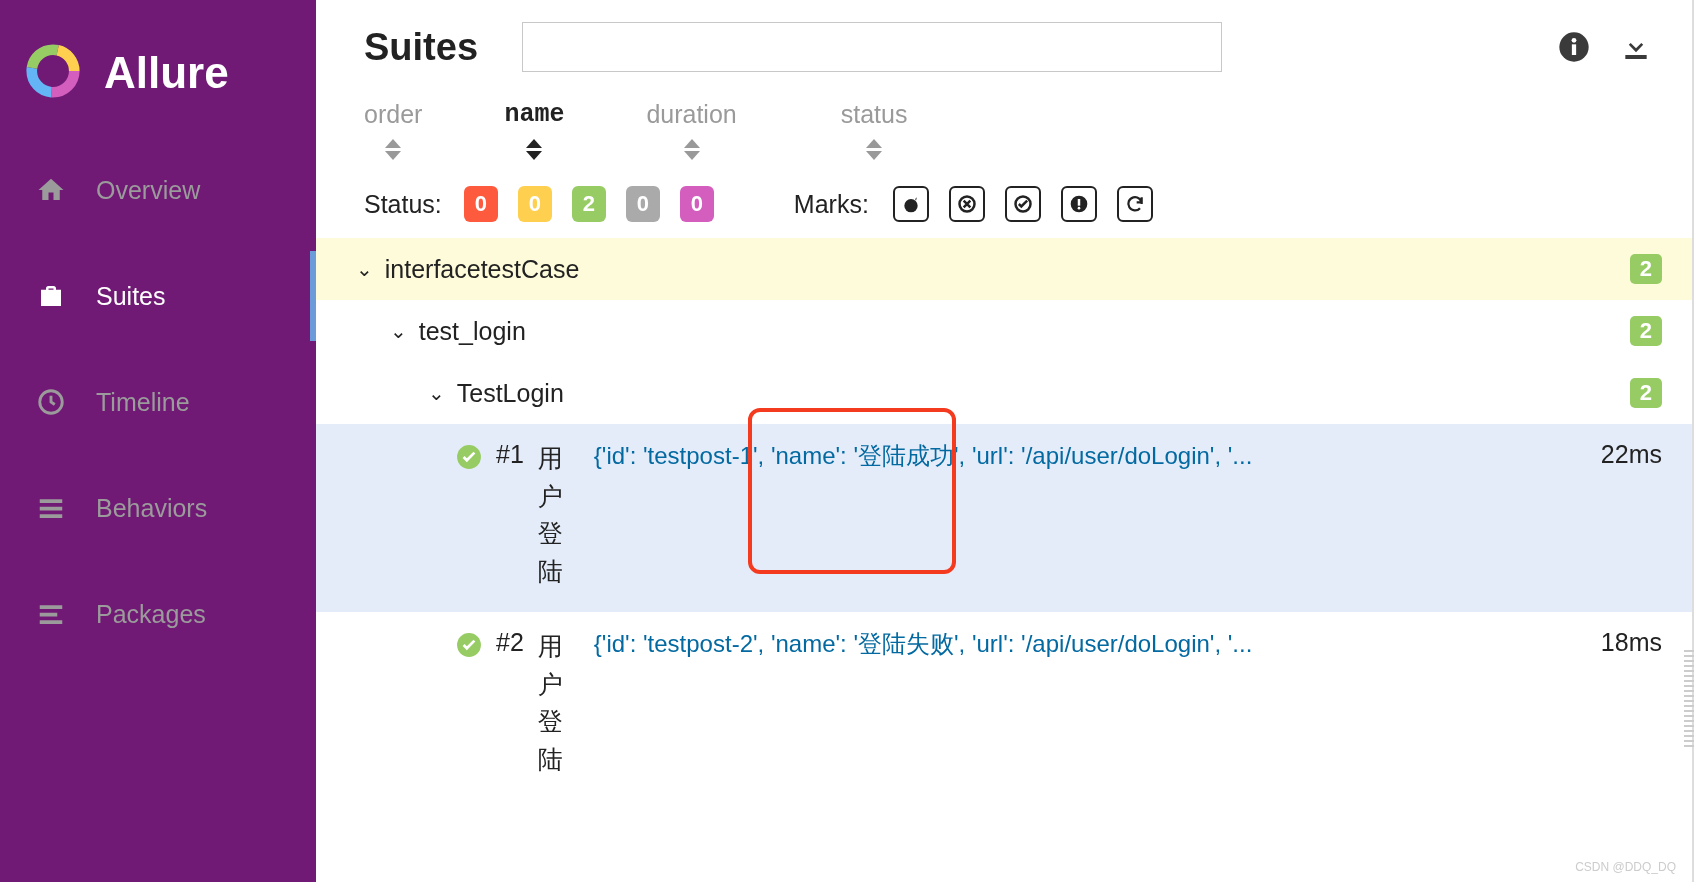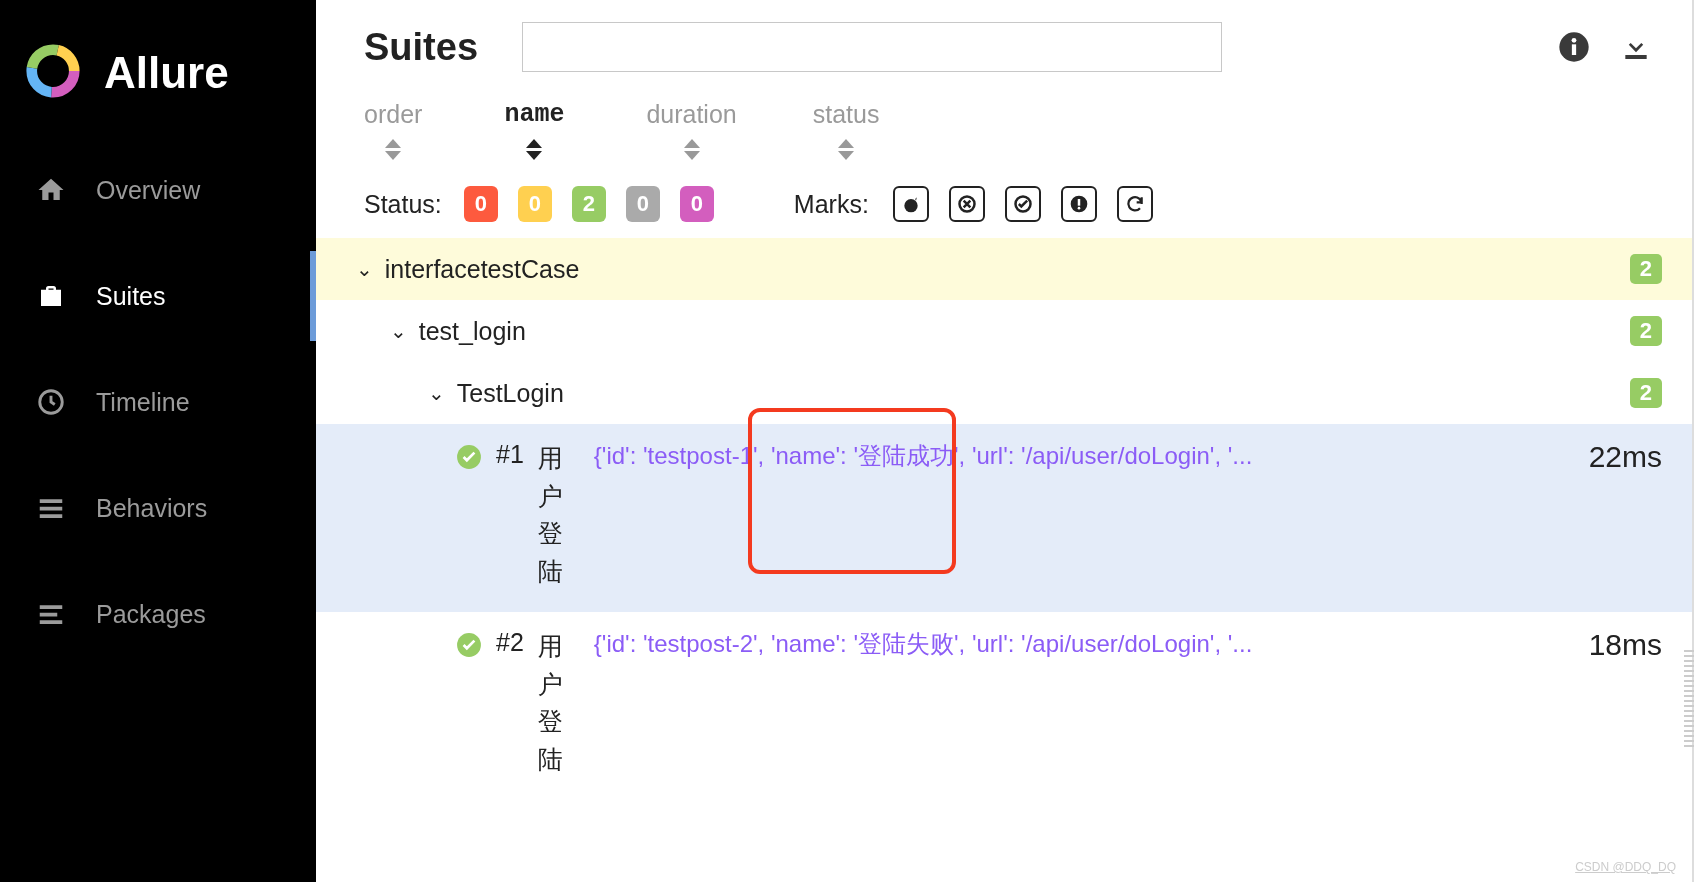--- a/index.html
+++ b/index.html
@@ -1,18 +1,18 @@
 <!DOCTYPE html>
 <html><head>
   <meta charset="utf-8">
   <style>
     * { margin: 0; padding: 0; box-sizing: border-box; }
     body { font-family: Arial, Helvetica, sans-serif; width: 1694px; height: 882px; display: flex; background: #fff; }
     
-    .sidebar { width: 316px; background: #000000; color: #9b9b9b; display: flex; flex-direction: column; }
+    .sidebar { width: 316px; background: #701a75; color: #9b9b9b; display: flex; flex-direction: column; }
     .sidebar-header { height: 145px; display: flex; align-items: center; padding-left: 24px; gap: 22px; }
     .logo-ring { width: 58px; height: 58px; }
     .brand-name { color: #fff; font-size: 44px; font-weight: 700; }
     .sidebar-items { display: flex; flex-direction: column; gap: 16px; }
     .sidebar-item { height: 90px; display: flex; align-items: center; padding-left: 34px; gap: 28px; cursor: pointer; position: relative; }
     .sidebar-item.active { color: #fff; }
     .sidebar-item.active::after { content:""; position:absolute; right:0; top:0; bottom:0; width:6px; background:#6c9bd9; }
     .sidebar-item .icon { width: 34px; height: 34px; display: flex; align-items: center; justify-content: center; }
     .sidebar-item .label { font-size: 25px; }
     
@@ -46,25 +46,25 @@
     .tree-row .row-badge { margin-left:auto; background:#97cc64; color:#fff; border-radius:5px; padding:0 10px; font-weight:700; height:30px; display:flex; align-items:center; font-size:22px; }
     .chev { font-size:20px; color:#222; }
     .indent-1 { padding-left: 74px; }
     .indent-2 { padding-left: 112px; }
     
     .test-row { display:flex; align-items:flex-start; padding:16px 30px 22px 140px; gap:14px; }
     .test-row.selected { background:#e4ecf9; }
     .pass-circle { width:26px; height:26px; margin-top:4px; }
     .test-num { font-size:25px; color:#222; font-weight:400; }
     .test-name { width:24px; font-size:25px; color:#222; text-align:center; line-height:1.5; }
-    .test-params { color:#8b5cf6; font-size:24px; flex:1; margin-left:18px; white-space:nowrap; overflow:hidden; text-overflow:ellipsis; }
-    .test-duration { font-size:30px; color:#222; }
+    .test-params { color:#0369a1; font-size:24px; flex:1; margin-left:18px; white-space:nowrap; overflow:hidden; text-overflow:ellipsis; }
+    .test-duration { font-size:25px; color:#222; }
     .red-box { position:absolute; border:4px solid #f43a1f; border-radius:12px; pointer-events:none; }
     
-    .watermark { position:absolute; bottom:8px; right:16px; color:#ccc; font-size:12px;text-decoration:underline; }
+    .watermark { position:absolute; bottom:8px; right:16px; color:#ccc; font-size:12px; }
     .scroll-hint { position:absolute; top:650px; right:-2px; width:10px; height:100px; background:repeating-linear-gradient(#ccc,#ccc 2px,transparent 2px,transparent 5px); }
   </style>
 </head>
 <body>
 
 <div class="sidebar">
   <div class="sidebar-header">
     <span class="icon">
       <svg class="logo-ring" viewBox="0 0 60 60">
           <circle cx="30" cy="30" r="22" fill="none" stroke="#d35ebe" stroke-width="11" stroke-dasharray="36 140" stroke-dashoffset="0"></circle>
@@ -151,21 +151,21 @@
           <span class="sort-caret down"></span>
         </span>
       </div>
     <div class="sort-col" style="margin-left:42px;">
         <span>duration</span>
         <span class="sort-carets">
           <span class="sort-caret up"></span>
           <span class="sort-caret down"></span>
         </span>
       </div>
-    <div class="sort-col" style="margin-left:36px;">
+    <div class="sort-col" style="margin-left:64px;">
         <span>status</span>
         <span class="sort-carets">
           <span class="sort-caret up"></span>
           <span class="sort-caret down"></span>
         </span>
       </div>
   </div>
 
   <div class="status-row">
     <span class="status-label">Status:</span>

